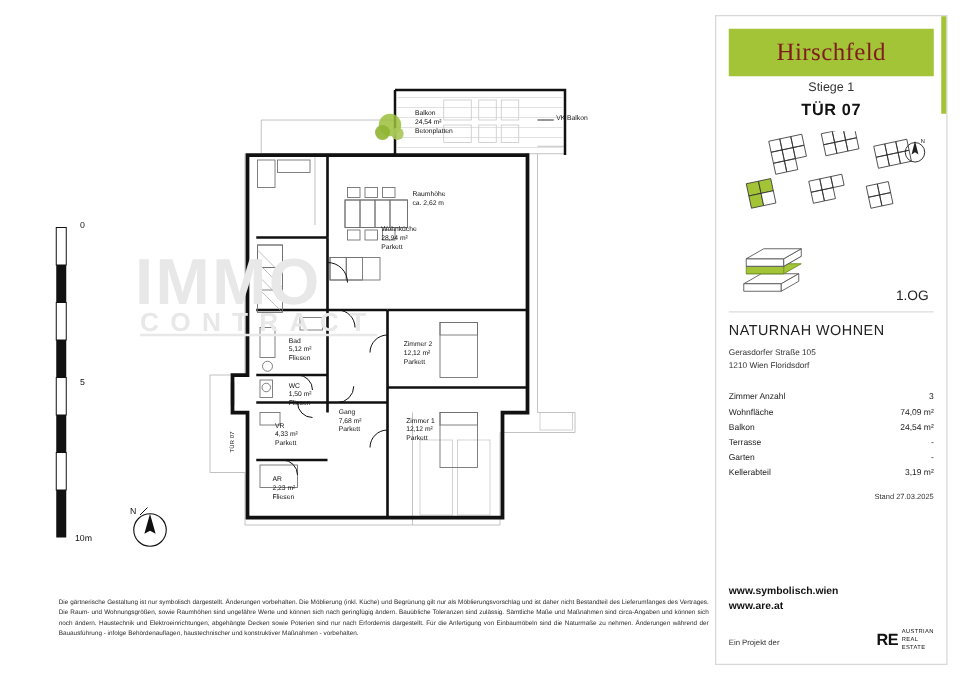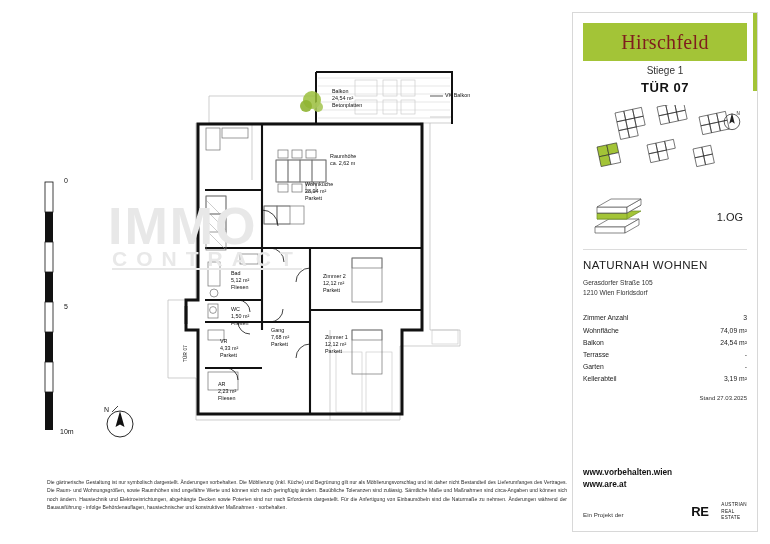--- a/index.html
+++ b/index.html
@@ -133,21 +133,21 @@
     width: 22px; height: 22px;
   }
 
   .bldg-3d {
     position: relative;
     margin: 4px 0 0 0;
     height: 56px;
   }
   .floor-badge {
     position: absolute;
-    right: 14px; bottom: 20px;
+    right: 14px; bottom: 0;
     font-size: 11px;
     color: #222;
     margin-top: 20px;
   }
 
   .panel-divider {
     margin: 6px 10px 0 10px;
     border-top: 1px solid #dcdcdc;
   }
   .tagline {
@@ -199,21 +199,21 @@
     justify-content: space-between;
   }
   .projekt .pl {
     font-size: 6.2px;
     color: #333;
     padding-bottom: 3px;
   }
   .re-logo {
     display: flex;
     align-items: center;
-    gap: 13px;
+    gap: 3px;
   }
   .re-logo .re {
     font-size: 13px;
     font-weight: bold;
     color: #111;
     letter-spacing: -.5px;
   }
   .re-logo .re-txt {
     font-size: 4.6px;
     line-height: 1.35;
@@ -558,21 +558,21 @@
       <div class="fact-row">
         <span class="k">Kellerabteil</span>
         <span class="v">3,19 m²</span>
       </div>
     </div>
 
     <div class="stand">Stand 27.03.2025</div>
 
     <div class="panel-bottom">
       <div class="web">
-        <div>www.vorbehalten.wien</div>
+        <div>www.symbolisch.wien</div>
         <div>www.are.at</div>
       </div>
       <div class="projekt">
         <span class="pl">Ein Projekt der</span>
         <span class="re-logo">
           <span class="re">RE</span>
           <span class="re-txt">
             <span style="display:block">AUSTRIAN</span>
             <span style="display:block">REAL</span>
             <span style="display:block">ESTATE</span>

